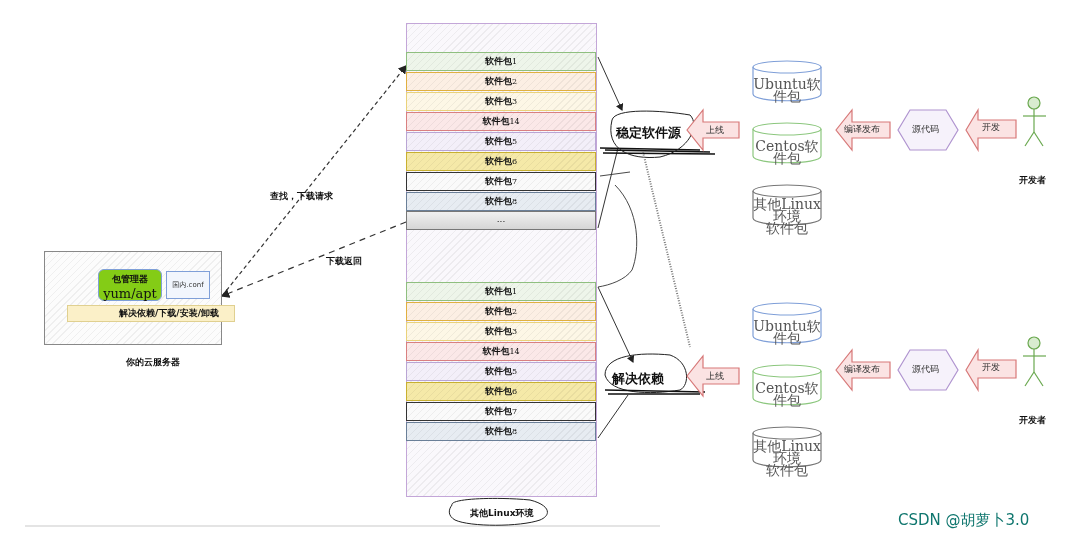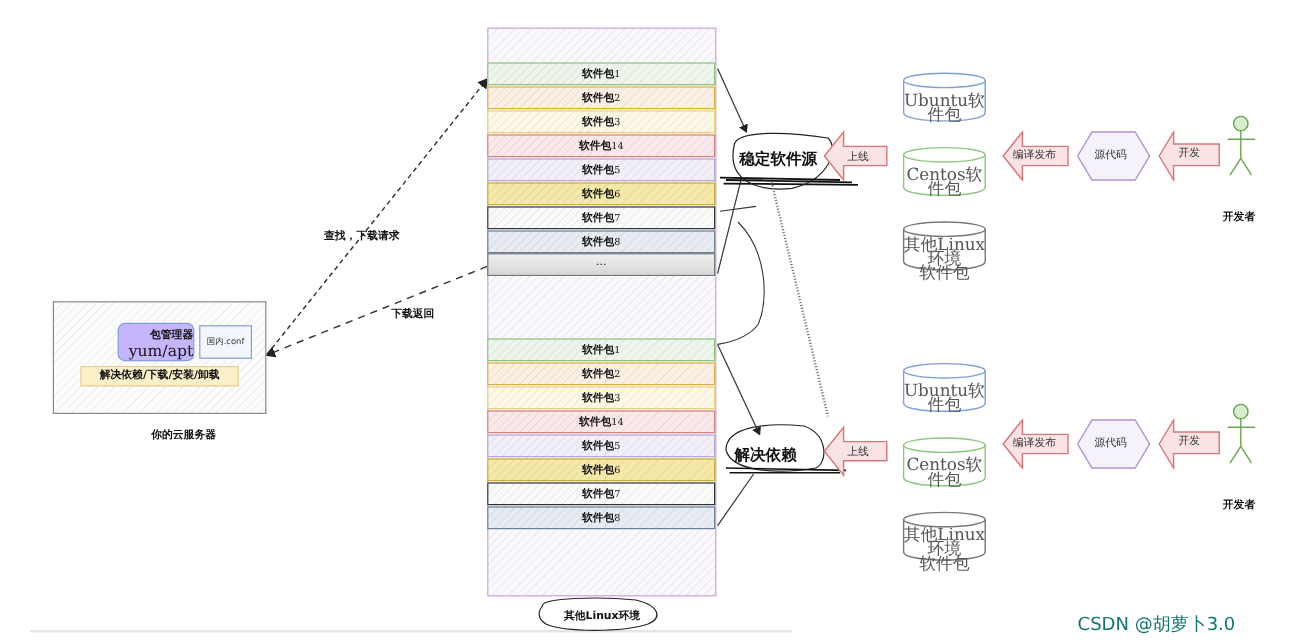--- a/index.html
+++ b/index.html
@@ -41,26 +41,26 @@
   <line x1="598" y1="438" x2="628" y2="395" stroke="#333" stroke-width="1"></line>
   <path d="M605,375 C605,355 640,352 670,355 C690,362 690,385 680,390 C650,395 610,394 605,375 z" stroke="#222" stroke-width="1" fill="none"></path>
   <path d="M605,390 L705,392 M608,394 L700,394" stroke="#111" stroke-width="1.3" fill="none"></path>
 
   <path d="M452,505 C450,498 500,497 530,500 C550,505 552,515 540,520 C520,527 470,527 455,520 C448,516 448,510 452,505 z" stroke="#222" stroke-width="1" fill="none"></path>
 
   <path d="M496,272 L496,252 L488,252 L501,238 L514,252 L506,252 L506,272 z" stroke="#333" stroke-width="1.1" fill="#fff"></path>
 </svg>
 
 <div class="abs hatch" style="left:44px;top:251px;width:176px;height:92px;border:1.3px solid #888;background-color:#fcfcfc;"></div>
-<div class="abs" style="left:98px;top:269px;width:62px;height:30px;border:1.2px solid #7f9fd8;border-radius:6px;background:#c4b5fd;text-align:right;">
+<div class="abs" style="left:98px;top:269px;width:62px;height:30px;border:1.2px solid #7f9fd8;border-radius:6px;background:#84cc16;text-align:center;">
   <div style="font-size:9px;font-weight:bold;margin-top:3px;">包管理器</div>
   <div style="font-size:13px;font-family:'DejaVu Serif',serif;">yum/apt</div>
 </div>
 <div class="abs" style="left:166px;top:271px;width:42px;height:26px;border:1.2px solid #7f9fd8;border-radius:0;background:#f2f6fd;font-size:7px;line-height:26px;text-align:center;color:#333;">国内.conf</div>
-<div class="abs" style="left:67px;top:305px;width:130px;height:15px;background:#fbf0c8;border:1px solid #e0d090;font-size:9px;font-weight:bold;text-align:center;line-height:15px;">解决依赖/下载/安装/卸载</div>
+<div class="abs" style="left:67px;top:305px;width:130px;height:15px;background:#fbf0c8;border:1px solid #e0d090;font-size:9px;font-weight:bold;text-align:center;line-height:15px;padding-left:36px;">解决依赖/下载/安装/卸载</div>
 <div class="abs label" style="left:90px;top:356px;width:90px;font-size:9px;">你的云服务器</div>
 
 <div class="abs label" style="left:270px;top:190px;font-size:9px;">查找，下载请求</div>
 <div class="abs label" style="left:326px;top:255px;font-size:9px;">下载返回</div>
 
 <div class="abs hatch" style="left:406px;top:23px;width:191px;height:474px;border:1.3px solid #c3a6d8;background-color:#faf8fc;box-sizing:border-box;"></div>
 
 <div id="stable-list">
     <div class="pkg hatch" style="top: 52px; border-color: rgb(143, 191, 127); background-color: rgb(238, 245, 234);">
       <span>软件包</span>

